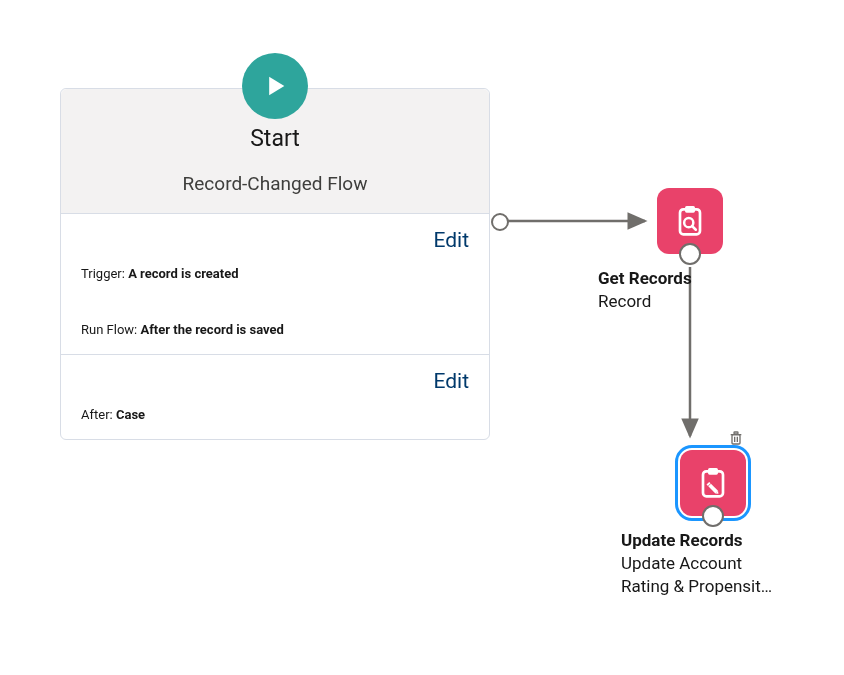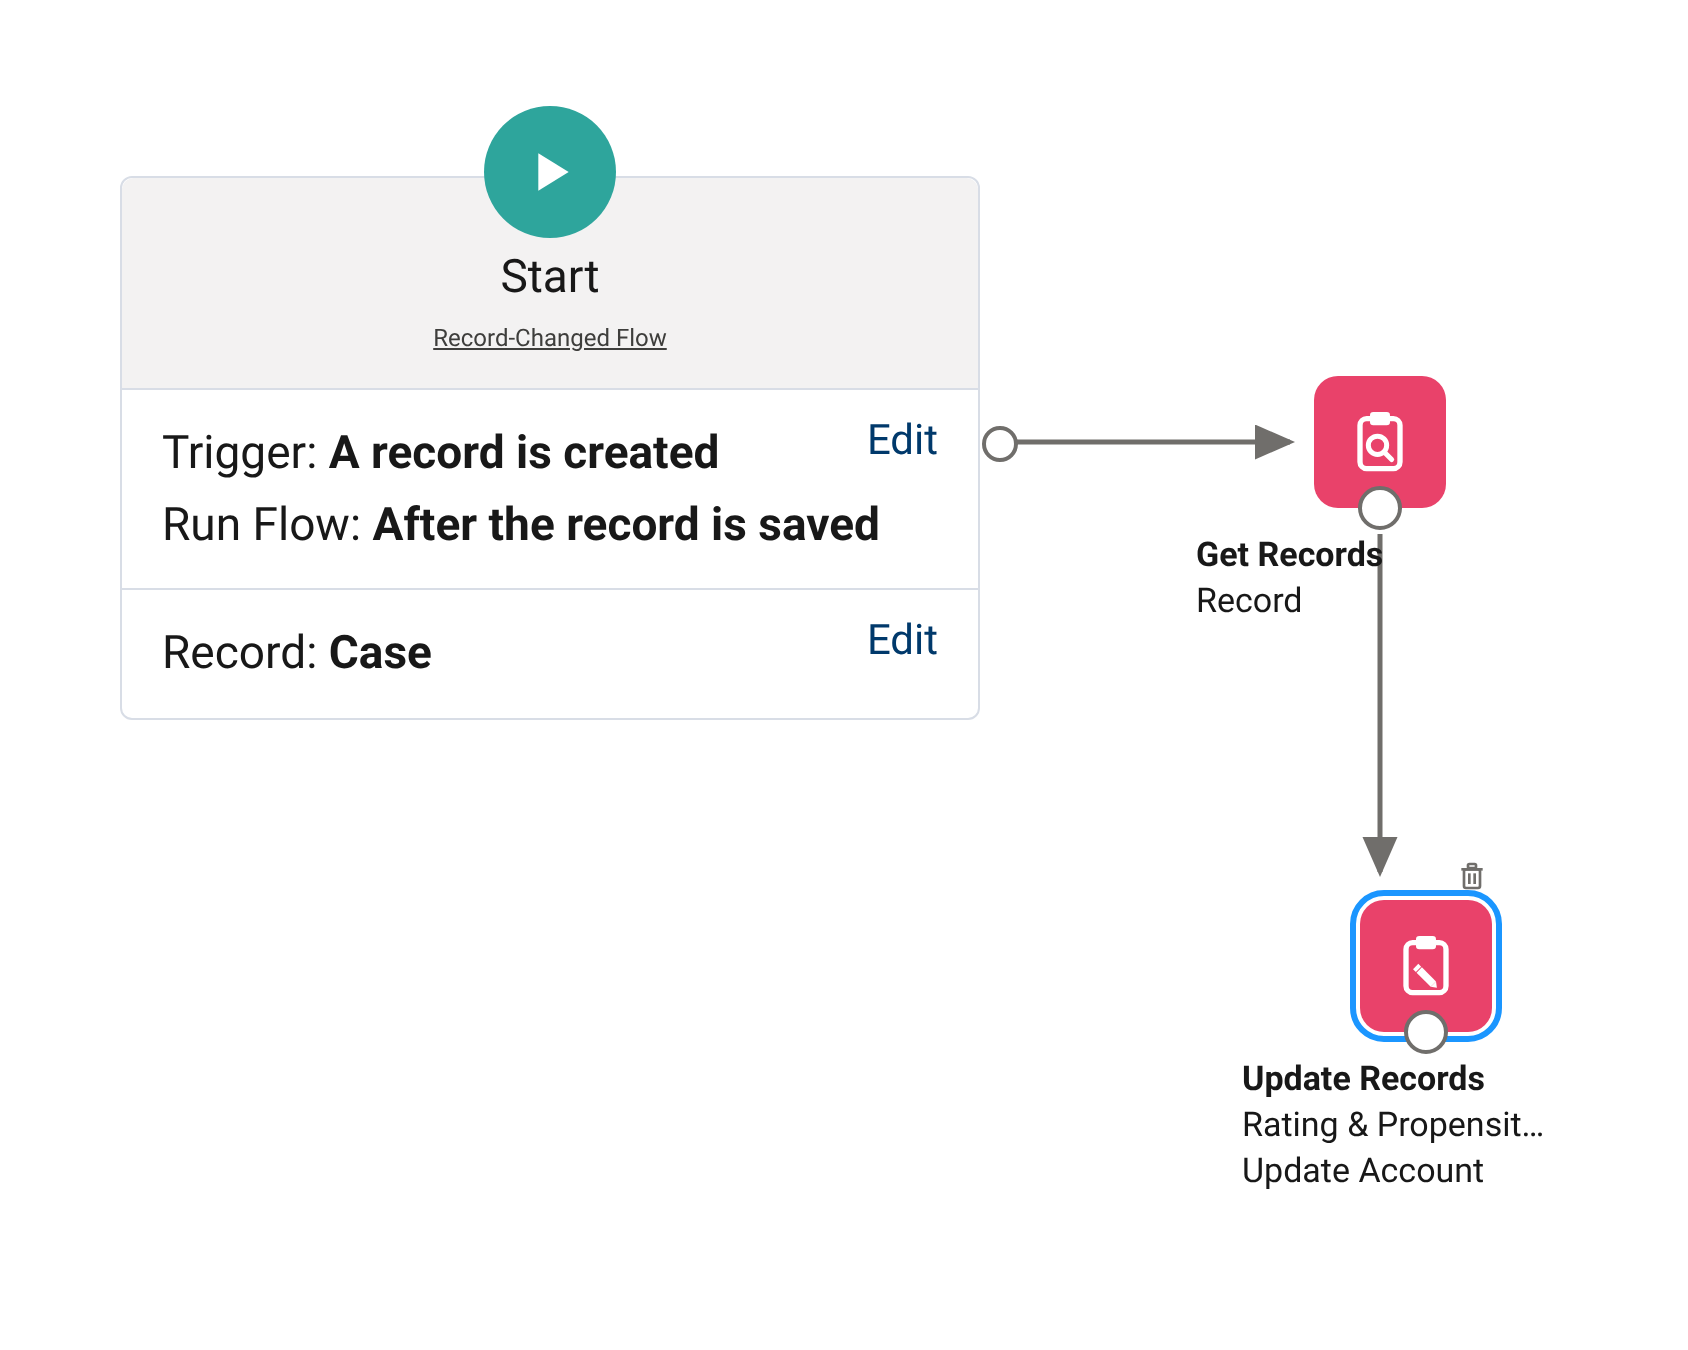--- a/index.html
+++ b/index.html
@@ -36,37 +36,37 @@
     padding: 36px 16px 18px 16px;
     text-align: center;
     position: relative;
   }
   .start-title {
     font-size: 23px;
     font-weight: 400;
     color: #181818;
   }
   .start-subtitle {
-    font-size: 12px;
+    font-size: 19px;
     color: #3e3e3c;
-    margin-top: 10px;
-    text-decoration: underline;
+    margin-top: 20px;
   }
   .start-section {
     border-bottom: 1px solid #d8dde6;
     padding: 14px 20px 14px 20px;
     position: relative;
   }
   .start-section:last-child {
     border-bottom: none;
   }
   .start-section .row {
-    font-size: 23px;
+    font-size: 13px;
     color: #181818;
     line-height: 1.55;
+    margin-top: 36px;
   }
   .bold { font-weight: 700; }
   .edit-link {
     position: absolute;
     top: 14px;
     right: 20px;
     color: #00396b;
     font-size: 21px;
     cursor: pointer;
   }
@@ -171,21 +171,21 @@
     <div class="row">
       <span>Trigger: </span><span class="bold">A record is created</span>
     </div>
     <div class="row">
       <span>Run Flow: </span><span class="bold">After the record is saved</span>
     </div>
   </div>
   <div class="start-section">
     <span class="edit-link">Edit</span>
     <div class="row">
-      <span>Record: </span><span class="bold">Case</span>
+      <span>After: </span><span class="bold">Case</span>
     </div>
   </div>
 </div>
 
 <div class="start-port-out" style="left:491px; top:213px;"></div>
 
 <div class="node" style="left:598px; top:188px; width:184px;">
   <div class="node-icon" style="margin:0 auto;">
     <svg width="40" height="40" viewBox="0 0 48 48">
       <rect x="12" y="10" width="24" height="30" rx="4" fill="none" stroke="#ffffff" stroke-width="3.2"></rect>
@@ -219,18 +219,18 @@
       <g transform="translate(16,20) rotate(-45 8 8)">
         <rect x="4" y="4" width="4.5" height="12" fill="#ffffff"></rect>
         <polygon points="4,16 8.5,16 6.25,19" fill="#ffffff"></polygon>
         <rect x="4" y="1" width="4.5" height="2.4" fill="#ffffff"></rect>
       </g>
     </svg>
     <div class="node-port"></div>
   </div>
   <div class="node-label">Update Records</div>
   <div class="node-desc">
+    <div>Update Account</div>
     <div>Rating &amp; Propensit…</div>
-    <div>Update Account</div>
   </div>
 </div>
 
 </div>
 
 </body></html>

